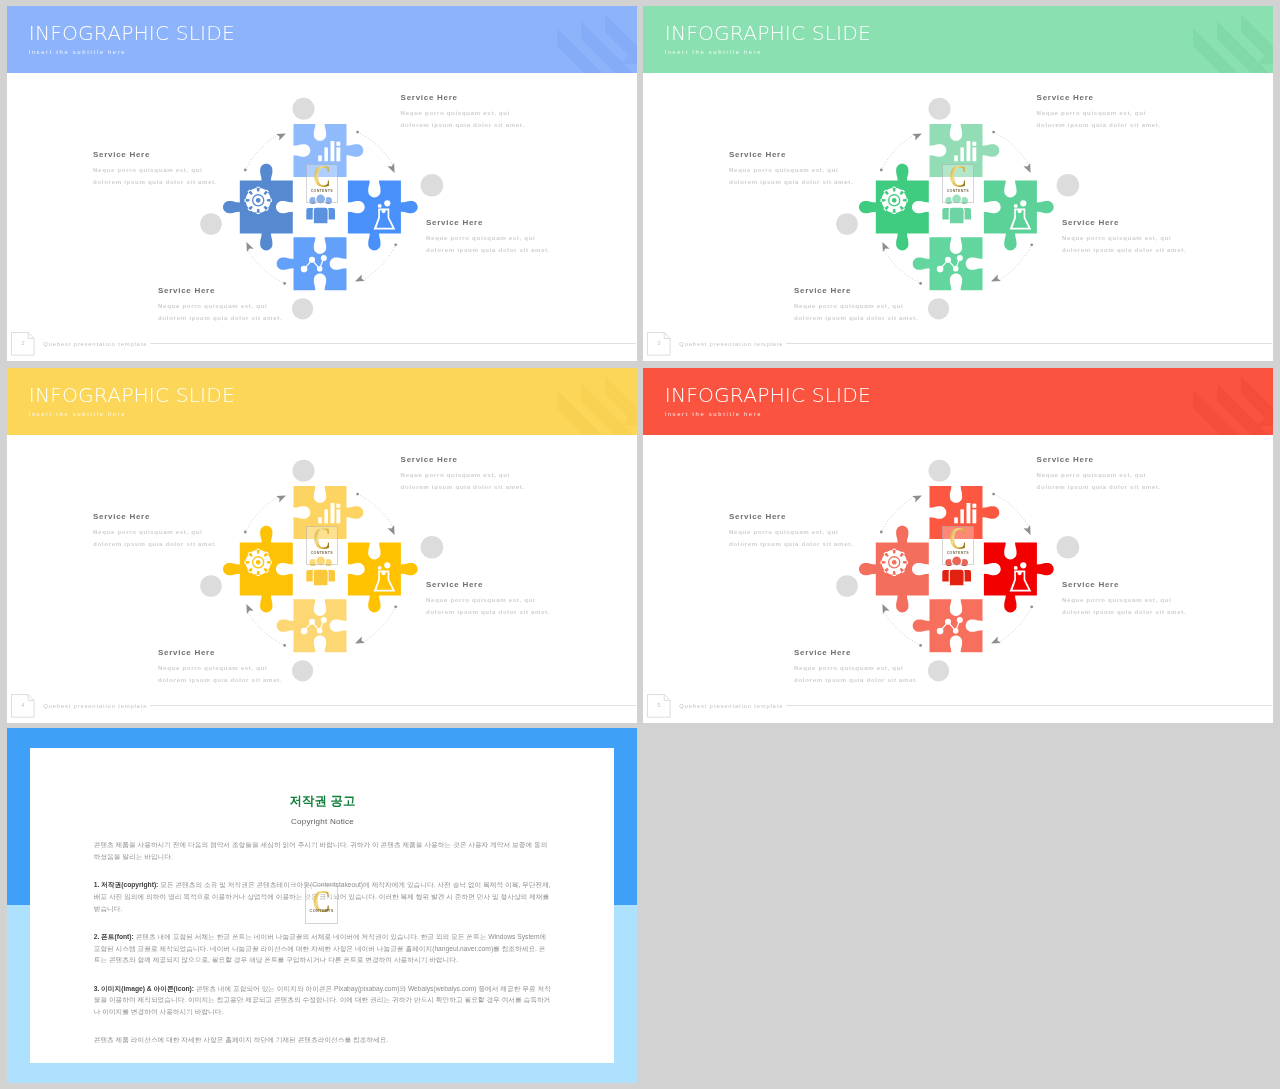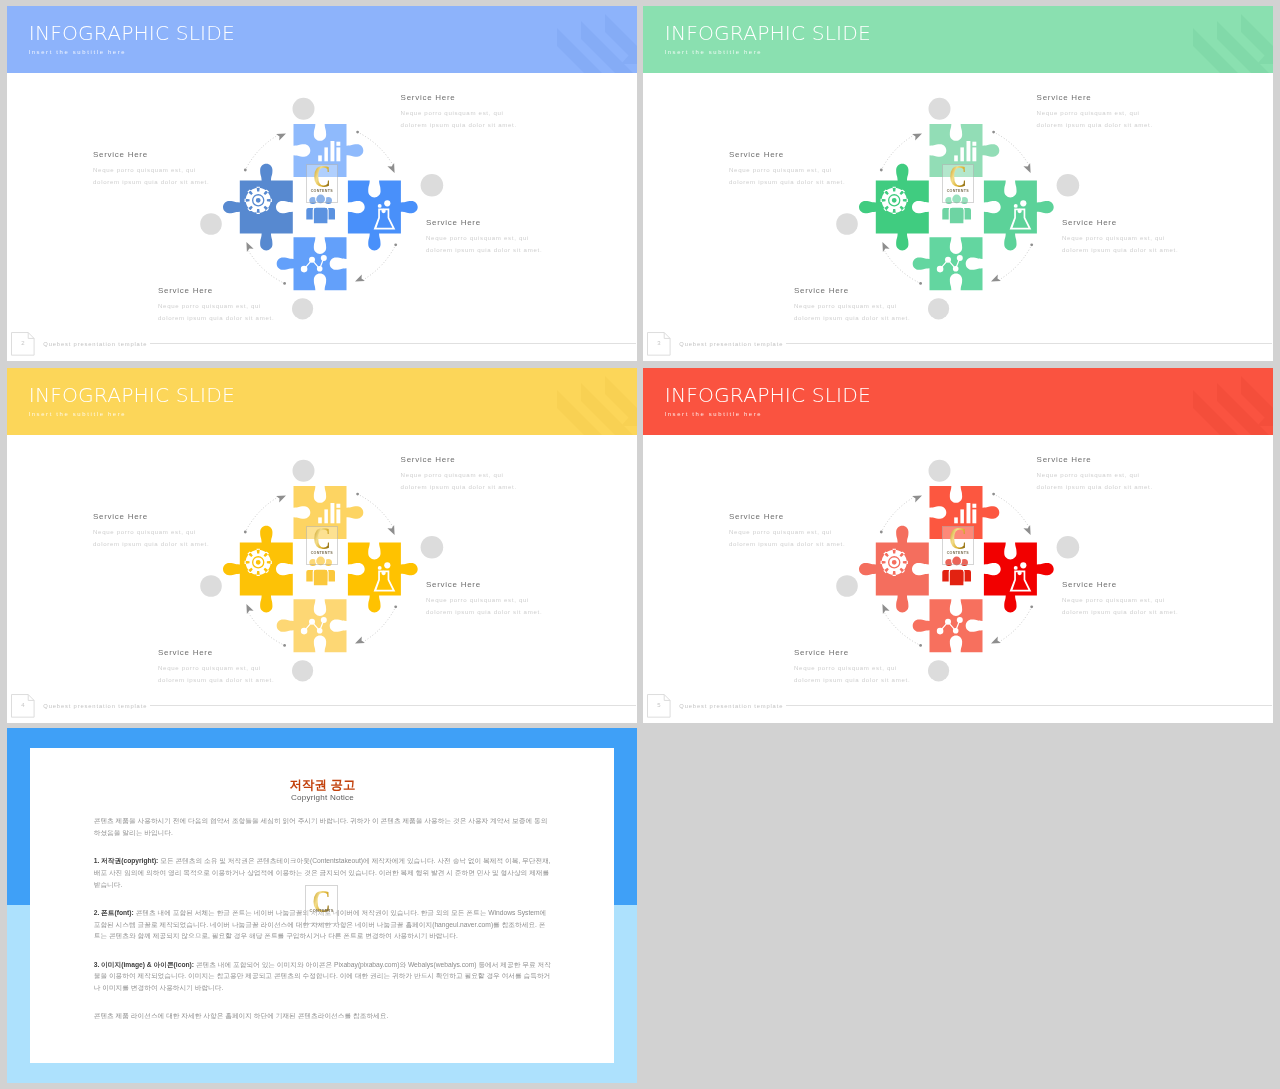--- a/index.html
+++ b/index.html
@@ -26,34 +26,34 @@
   
   .ftr{position:absolute;left:0;bottom:0;width:630px;height:34px;}
   .pgbox{position:absolute;left:4.4px;top:5px;width:23.6px;height:23.7px;}
   .pgnum{position:absolute;left:4.4px;top:12px;width:23.6px;text-align:center;
          font-size:6.0px;color:#c7c7c7;letter-spacing:.3px;line-height:8px;}
   .ftxt{position:absolute;left:36.3px;top:12.5px;font-size:5.8px;letter-spacing:.85px;
         color:#c3c3c3;white-space:nowrap;line-height:8px;}
   .fline{position:absolute;left:142.9px;top:16.2px;width:486.1px;height:1px;background:#e0e0e0;}
 
   
-  .svc{position:absolute;}
+  .svc{position:absolute;font-weight:bold;}
   .svc .h{font-size:8.0px;color:#6f6f6f;letter-spacing:.72px;white-space:nowrap;
           line-height:10px;}
   .svc .p{font-size:6.1px;color:#cfcfcf;letter-spacing:.68px;line-height:12.5px;
           white-space:nowrap;margin-top:3.5px;}
   .svc .p span{display:block;}
 
   
   .cp-band{position:absolute;left:0;top:0;width:630px;height:177px;background:#3fa0f7;}
   .cp-card{position:absolute;left:23.2px;top:19.5px;width:584.2px;height:315px;background:#fff;}
   .cp-inner{position:absolute;left:63.5px;top:30px;width:457.7px;}
-  .cp-h1{text-align:center;font-size:12.4px;font-weight:700;color:#c2410c;letter-spacing:.1px;
-         line-height:14px;}
-  .cp-h2{text-align:center;font-size:8.1px;color:#5c5c5c;margin-top:1px;letter-spacing:.2px;
+  .cp-h1{text-align:center;font-size:12.4px;font-weight:700;color:#15803d;letter-spacing:.1px;
+         line-height:14px;margin-top:16px;}
+  .cp-h2{text-align:center;font-size:8.1px;color:#5c5c5c;margin-top:9px;letter-spacing:.2px;
          line-height:10px;}
   .cp-p{font-size:6.7px;color:#8d8d8d;line-height:11.9px;margin-top:16.2px;}
   .cp-p:first-of-type{margin-top:12.2px;}
   .cp-p b{color:#3c3c3c;font-weight:700;}
 
   
   .wm{position:absolute;display:block;}
   .wm .box{position:absolute;left:0;top:0;border:1px solid rgba(150,150,150,.40);box-sizing:border-box;
            background:rgba(255,255,255,.30);}
   .wm .ltr{position:absolute;width:100%;text-align:center;font-weight:700;

